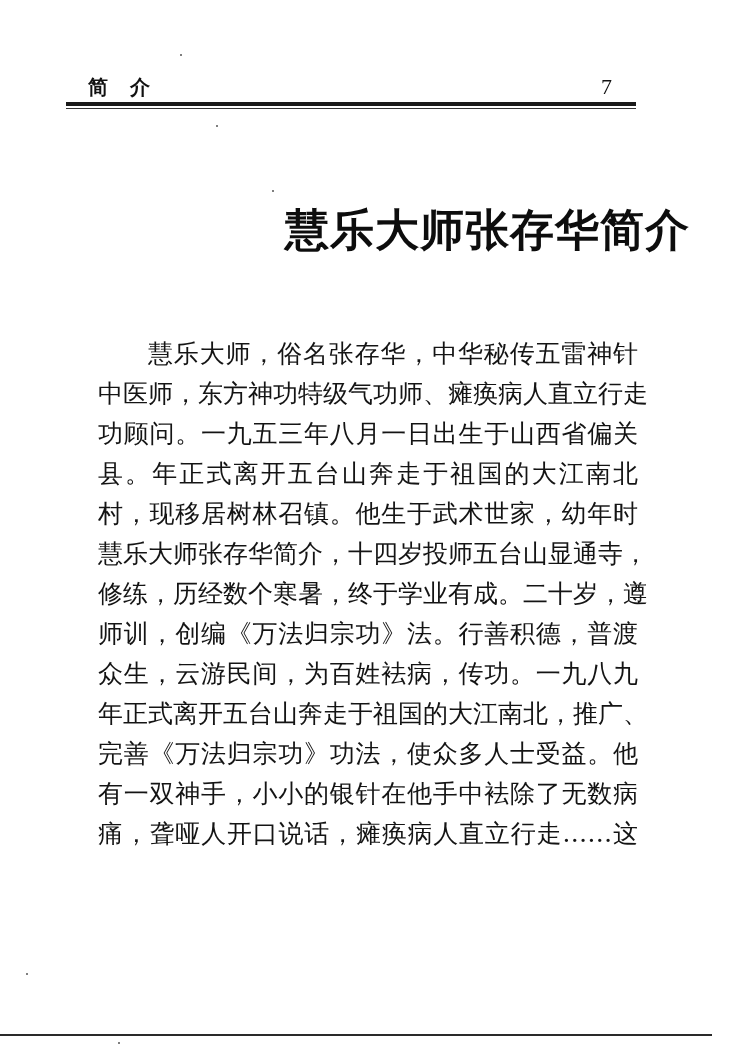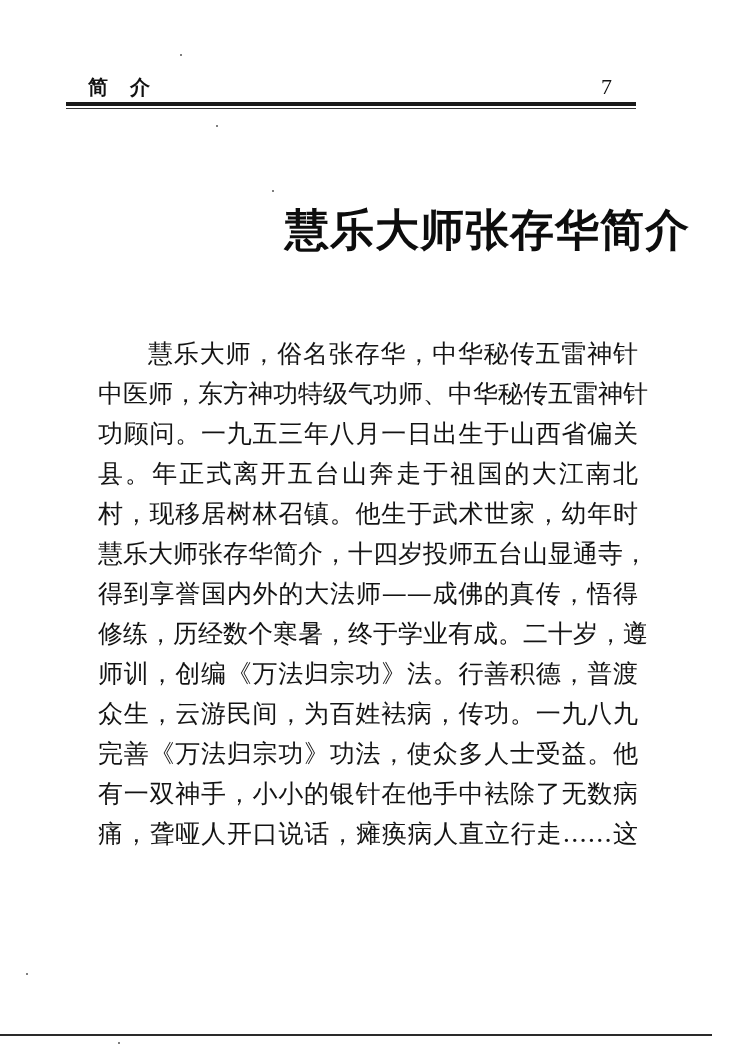--- a/index.html
+++ b/index.html
@@ -126,29 +126,29 @@
     <span class="header-section">简介</span>
     <span class="header-page-number">7</span>
   </div>
   <div class="rule-thick"></div>
   <div class="rule-thin"></div>
 
   <h1 class="article-title" style="margin:0;">慧乐大师张存华简介</h1>
 
   <div class="body-text">
     <span class="body-line indent">慧乐大师，俗名张存华，中华秘传五雷神针</span>
-    <span class="body-line">中医师，东方神功特级气功师、中华秘传五雷神针</span>
+    <span class="body-line">中医师，东方神功特级气功师、瘫痪病人直立行走</span>
     <span class="body-line">功顾问。一九五三年八月一日出生于山西省偏关</span>
     <span class="body-line">县。年正式离开五台山奔走于祖国的大江南北</span>
     <span class="body-line">村，现移居树林召镇。他生于武术世家，幼年时</span>
     <span class="body-line">慧乐大师张存华简介，十四岁投师五台山显通寺，</span>
-    <span class="body-line">得到享誉国内外的大法师——成佛的真传，悟得</span>
     <span class="body-line">修练，历经数个寒暑，终于学业有成。二十岁，遵</span>
     <span class="body-line">师训，创编《万法归宗功》法。行善积德，普渡</span>
     <span class="body-line">众生，云游民间，为百姓袪病，传功。一九八九</span>
+    <span class="body-line">年正式离开五台山奔走于祖国的大江南北，推广、</span>
     <span class="body-line">完善《万法归宗功》功法，使众多人士受益。他</span>
     <span class="body-line">有一双神手，小小的银针在他手中袪除了无数病</span>
     <span class="body-line">痛，聋哑人开口说话，瘫痪病人直立行走……这</span>
   </div>
 
   <div class="rule-bottom"></div>
 
   <div class="speck" style="left:180px;top:54px;"></div>
   <div class="speck" style="left:216px;top:125px;"></div>
   <div class="speck" style="left:272px;top:190px;"></div>

